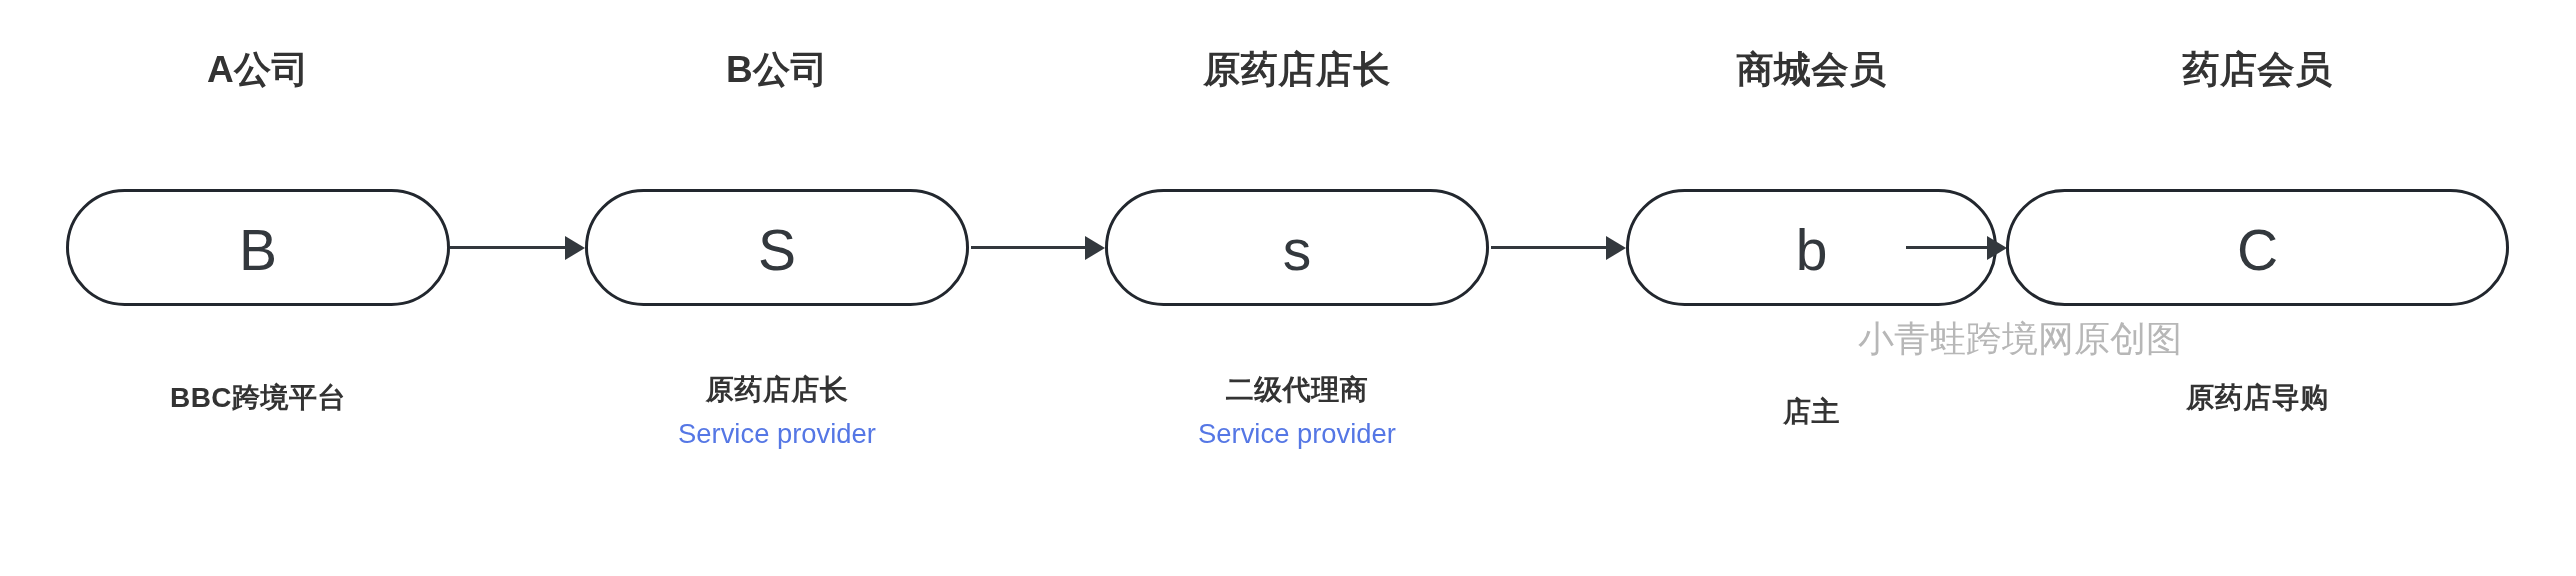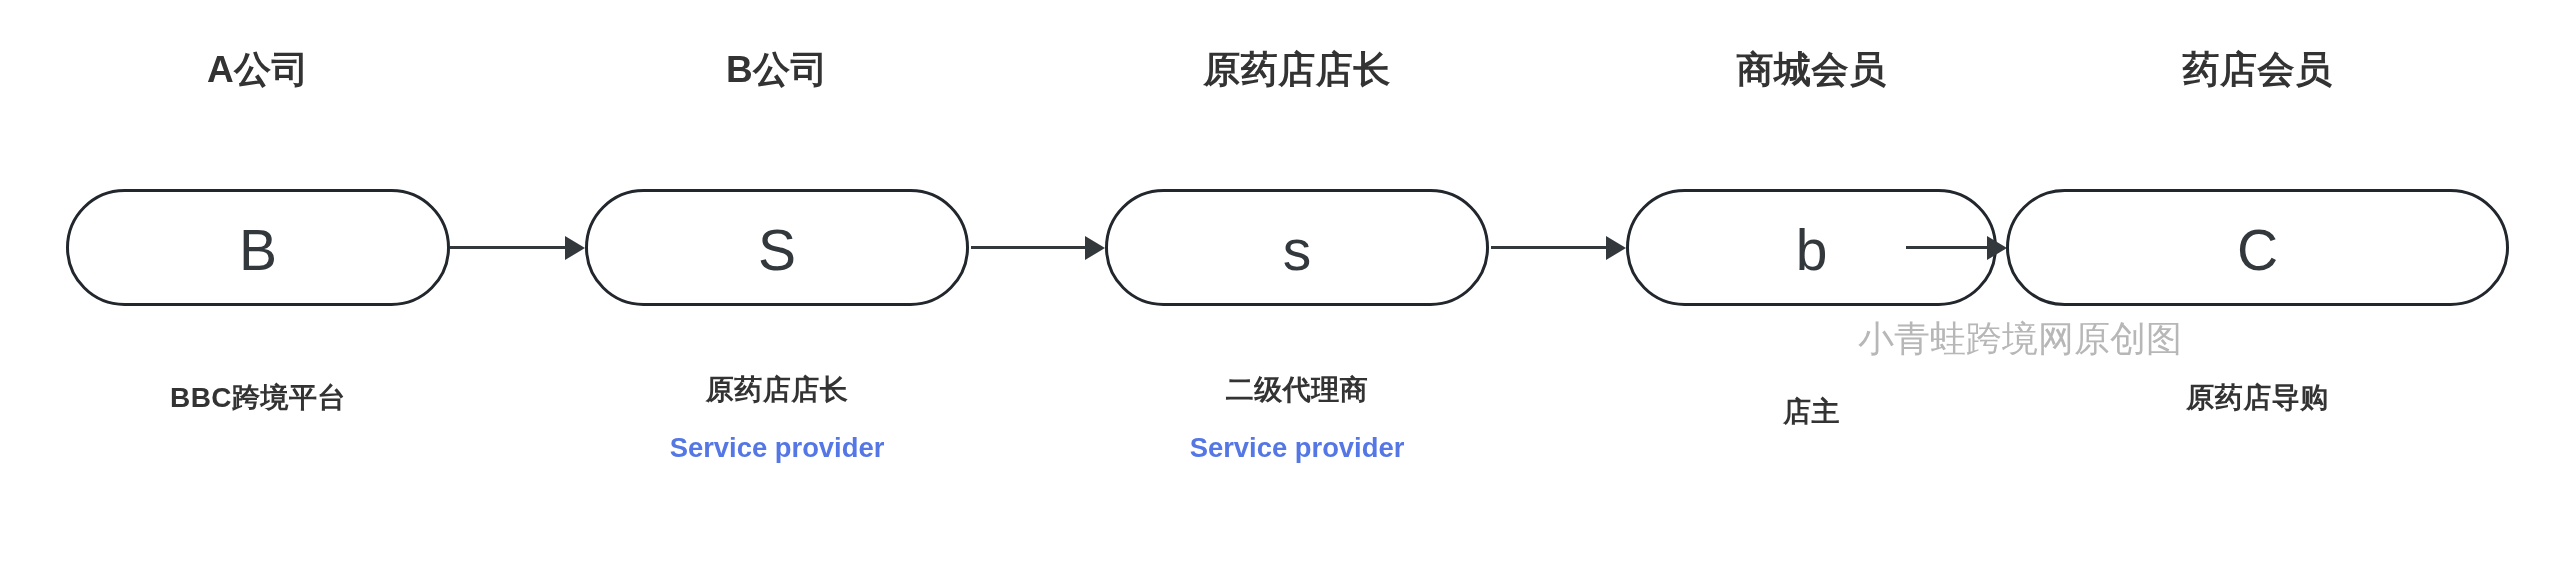--- a/index.html
+++ b/index.html
@@ -82,23 +82,23 @@
   .node-sub-main {
     font-size: 28px;
     font-weight: bold;
     color: #333333;
     line-height: 42px;
     letter-spacing: 0.5px;
   }
 
   .node-sub-en {
     font-size: 27.4px;
-    font-weight: bold;
+    font-weight: normal;
     line-height: 37px;
-    margin-top: 18px;
+    margin-top: 4px;
   }
 
   
   .sub-pos-a { top: 377px; }   
   .sub-pos-b { top: 369px; }   
   .sub-pos-c { top: 391px; }   
 
   
   .arrow {
     position: absolute;

